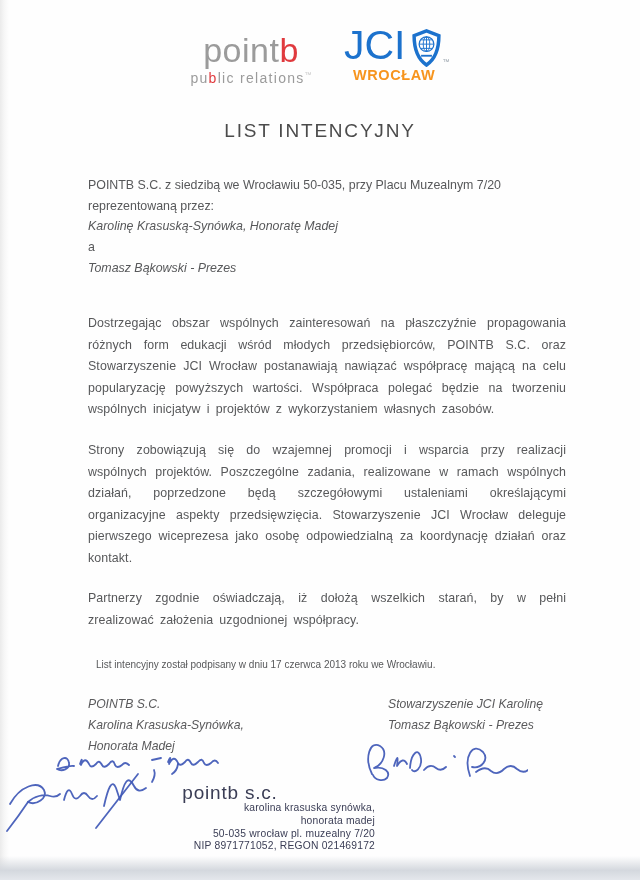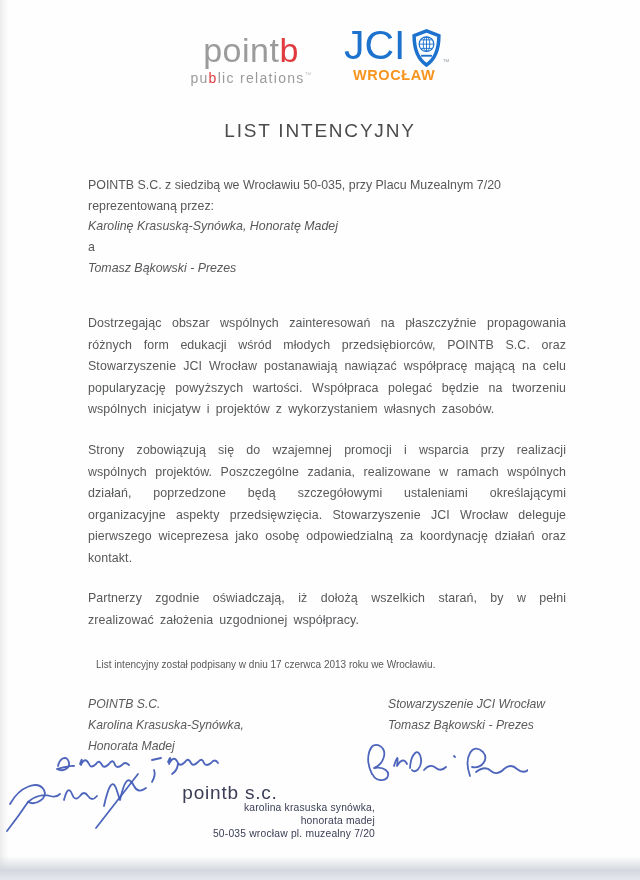--- a/index.html
+++ b/index.html
@@ -101,29 +101,30 @@
   <p class="par p1">Dostrzegając obszar wspólnych zainteresowań na płaszczyźnie propagowania różnych form edukacji wśród młodych przedsiębiorców, POINTB S.C. oraz Stowarzyszenie JCI Wrocław postanawiają nawiązać współpracę mającą na celu popularyzację powyższych wartości. Współpraca polegać będzie na tworzeniu wspólnych inicjatyw i projektów z wykorzystaniem własnych zasobów.</p>
   <p class="par p3">Partnerzy zgodnie oświadczają, iż dołożą wszelkich starań, by w pełni zrealizować założenia uzgodnionej współpracy.</p>
   <p class="date-line">List intencyjny został podpisany w dniu 17 czerwca 2013 roku we Wrocławiu.</p>
 
   <div class="sig-col sig-left">
     <div>POINTB S.C.</div>
     <div>Karolina Krasuska-Synówka,</div>
     <div>Honorata Madej</div>
   </div>
   <div class="sig-col sig-right">
-    <div>Stowarzyszenie JCI Wrocław</div>
+    <div>Stowarzyszenie JCI Karolinę</div>
     <div>Tomasz Bąkowski - Prezes</div>
   </div>
 
   <div class="stamp">
     <div class="stamp-title">pointb s.c.</div>
     <div class="stamp-line">karolina krasuska synówka,</div>
     <div class="stamp-line">honorata madej</div>
     <div class="stamp-line">50-035 wrocław  pl. muzealny 7/20</div>
+    <div class="stamp-line">NIP 8971771052, REGON 021469172</div>
   </div>
 
   <svg class="ink-svg" style="left:0; top:742px;" width="260" height="95" viewBox="0 0 260 95">
     <g>
       <path d="M58,24 c2,-9 10,-11 11,-3 c1,6 -7,9 -12,6 c6,-1 12,-4 17,-3"></path>
       <path d="M80,22 q3,-9 1,1 q4,-9 8,-1 q2,5 7,0 q3,-5 6,1 q2,4 7,-1 q4,-6 6,1 q2,4 7,0 q3,-4 7,0"></path>
       <path d="M152,18 l9,-2"></path>
       <path d="M168,20 q4,-9 1,2 q5,-10 9,-1 q2,4 7,-1 q3,-5 6,1 q2,4 7,-1 q4,-5 6,1 q2,4 7,0 q4,-5 7,0"></path>
       <path d="M178,22 q-1,7 -6,10"></path>
     </g>

